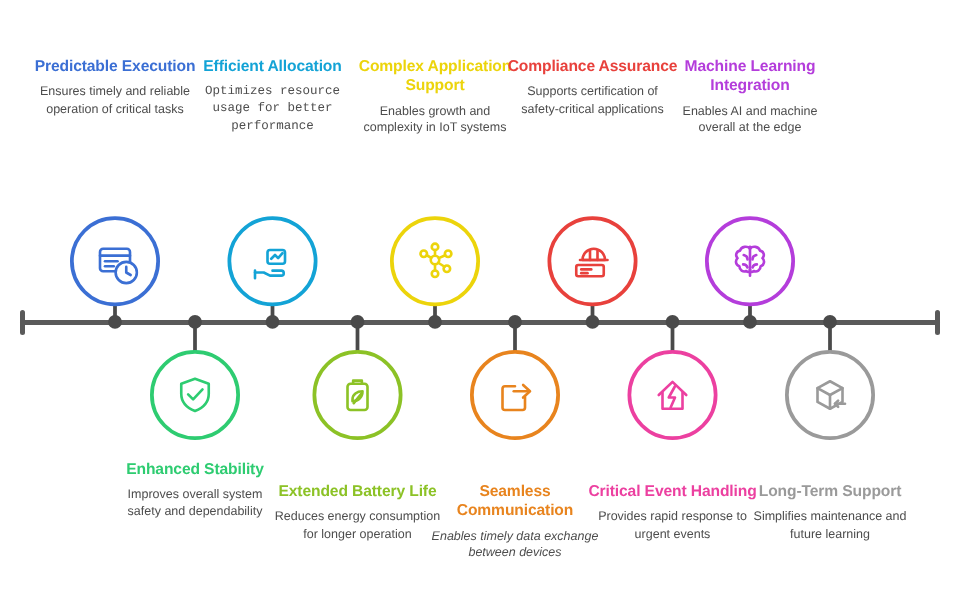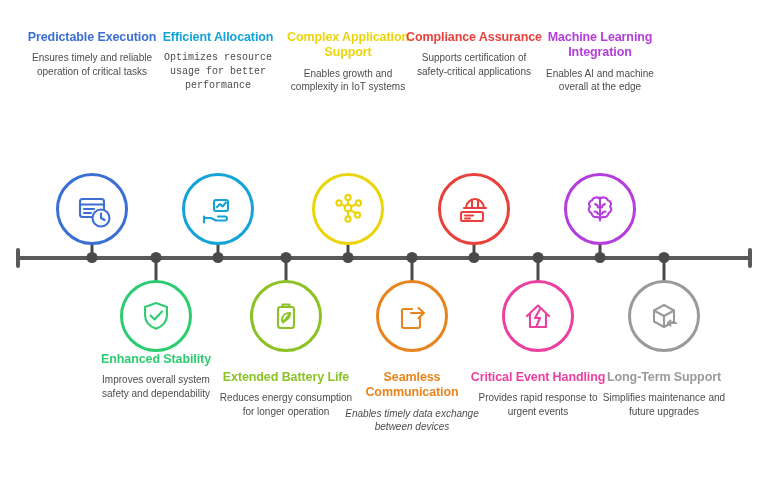--- a/index.html
+++ b/index.html
@@ -73,20 +73,21 @@
     z-index: 3;
   }
   .icon-circle svg { display: block; }
 
   
   .item-text {
     position: absolute;
     width: 148px;
     transform: translateX(-50%);
     text-align: center;
+    margin-top: 16px;
   }
   .item-title {
     font-size: 12.5px;
     font-weight: bold;
     line-height: 1.22;
     letter-spacing: -0.1px;
     margin: 0 0 6px 0;
   }
   .item-desc {
     font-size: 10px;
@@ -249,17 +250,17 @@
         <svg width="38" height="40" viewBox="0 0 38 40">
           <path d="M19 9 L29 14.5 v11 L19 31 L9 25.5 v-11 z" fill="none" stroke="#9a9a9a" stroke-width="2.1" stroke-linecap="round" stroke-linejoin="round"></path>
           <path d="M9 14.5 L19 20 l10-5.5" fill="none" stroke="#9a9a9a" stroke-width="2.1" stroke-linecap="round" stroke-linejoin="round"></path>
           <path d="M19 20 v11" fill="none" stroke="#9a9a9a" stroke-width="2.1" stroke-linecap="round" stroke-linejoin="round"></path>
           <path d="M31 27 h-8" fill="none" stroke="#9a9a9a" stroke-width="2.1" stroke-linecap="round" stroke-linejoin="round"></path>
           <path d="M25.5 24.5 L23 27 l2.5 2.5" fill="none" stroke="#9a9a9a" stroke-width="2.1" stroke-linecap="round" stroke-linejoin="round"></path>
         </svg>
       </div>
       <div class="item-text" style="left: 664px; top: 370px;">
         <div class="item-title" style="color: rgb(154, 154, 154);">Long-Term Support</div>
-        <div class="item-desc" style="color: rgb(77, 77, 77);">Simplifies maintenance and future upgrades</div>
+        <div class="item-desc" style="color: rgb(77, 77, 77);">Simplifies maintenance and future learning</div>
       </div>
     </div>
 
 </div>
 
 </body></html>

